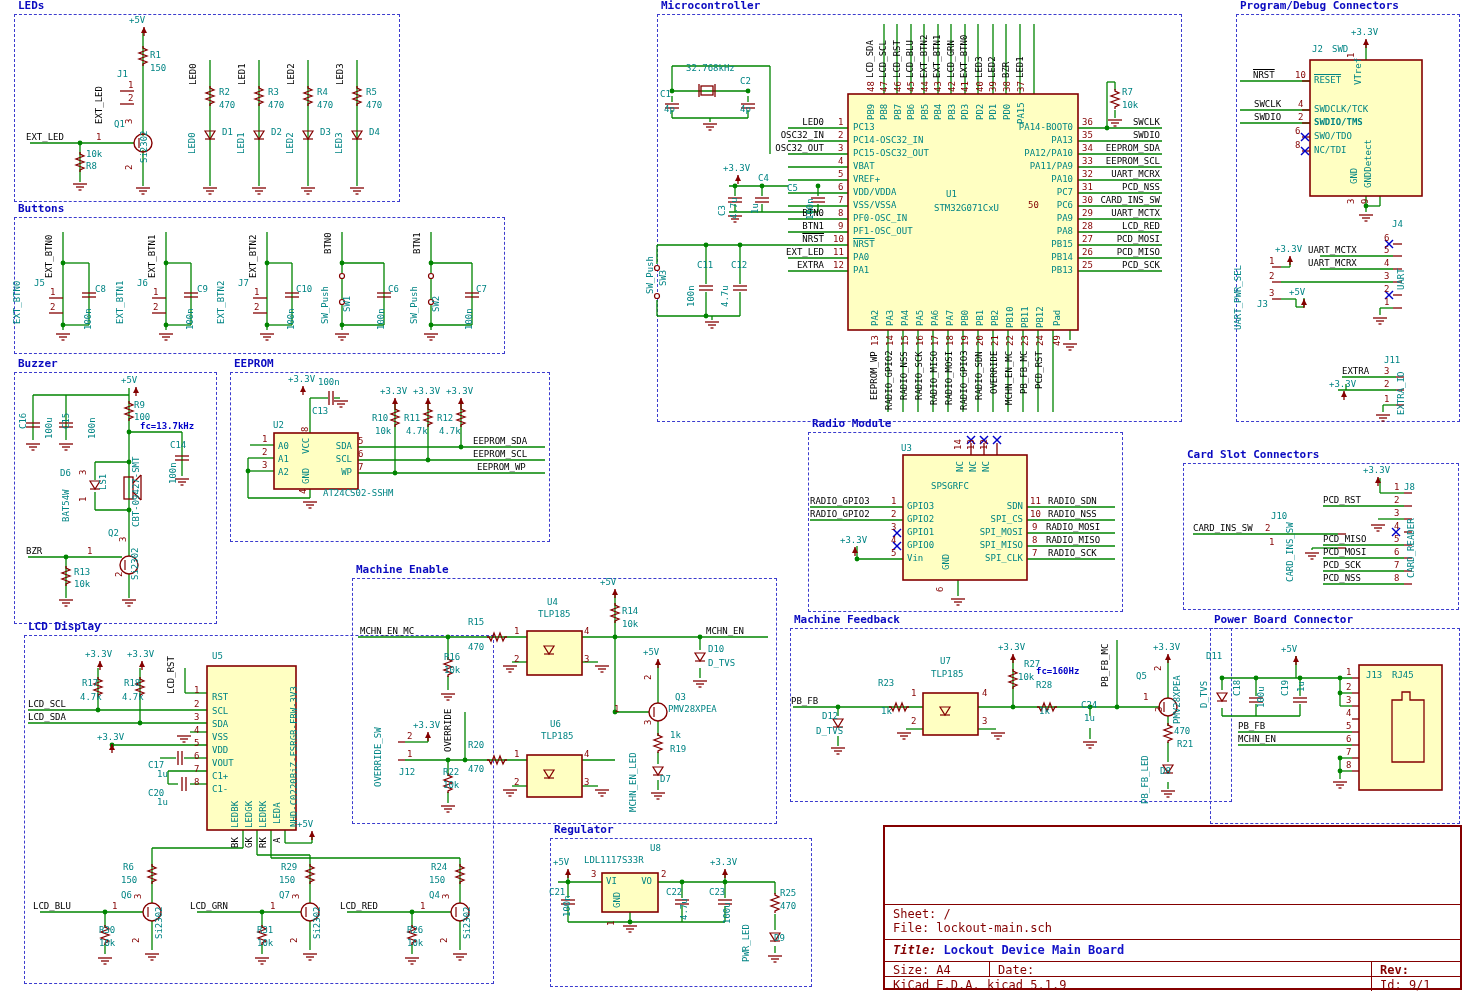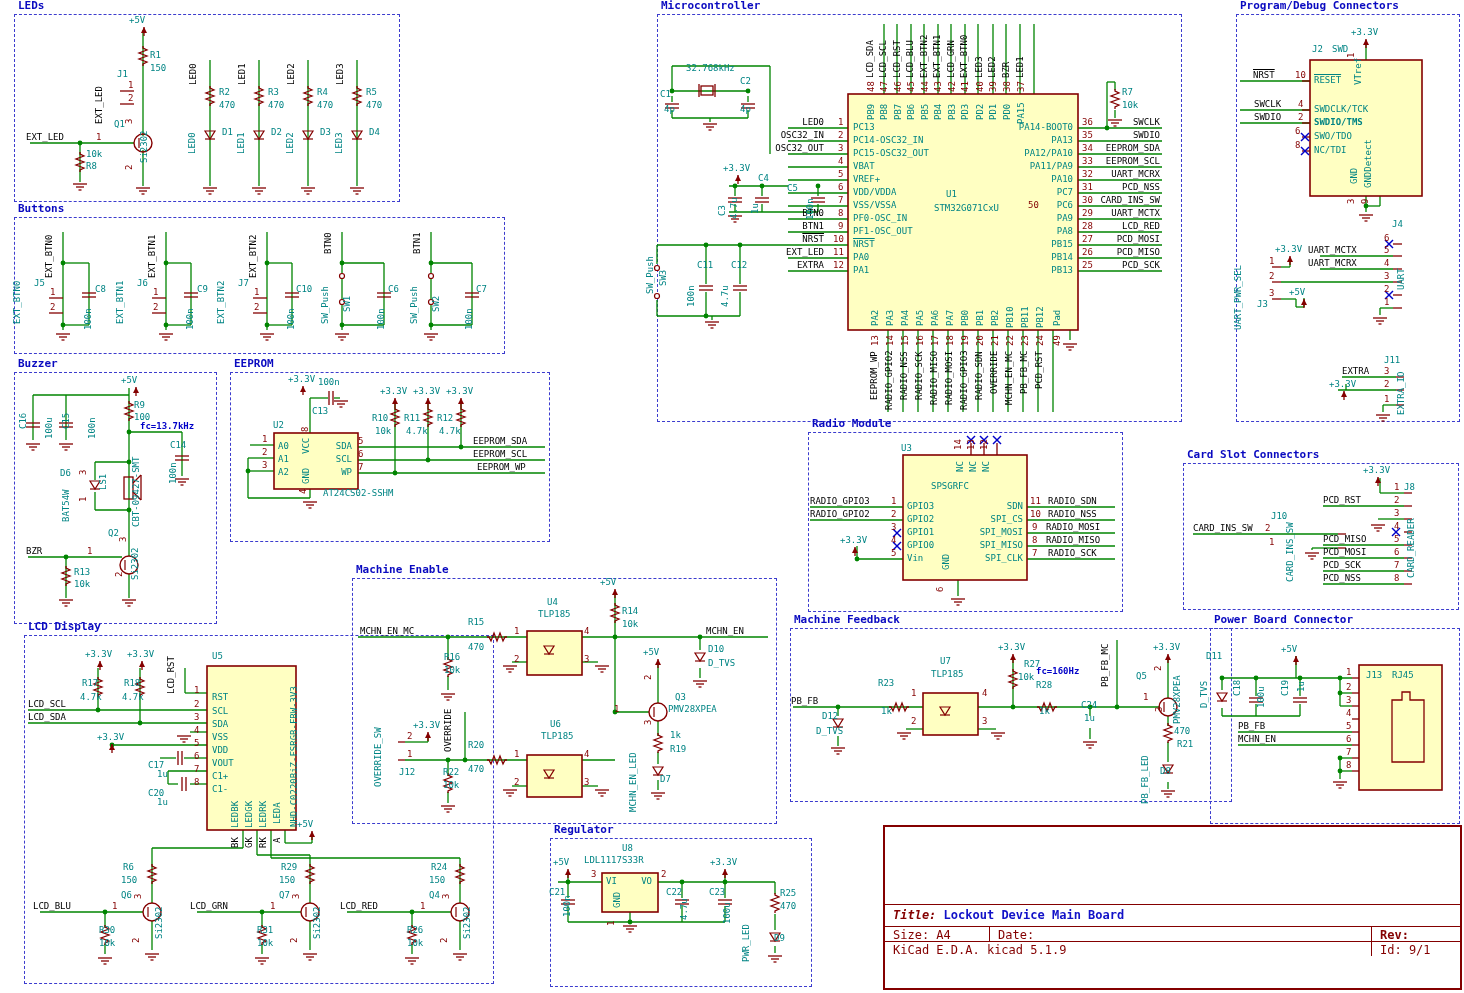--- a/index.html
+++ b/index.html
@@ -794,20 +794,24 @@
         <path d="M1013,654L1010,660L1016,660Z" fill="#840000"></path>
         <line x1="1168" y1="654" x2="1168" y2="663" stroke="#840000" stroke-width="1.3"></line>
         <path d="M1168,654L1165,660L1171,660Z" fill="#840000"></path>
         <line x1="1296" y1="656" x2="1296" y2="665" stroke="#840000" stroke-width="1.3"></line>
         <path d="M1296,656L1293,662L1299,662Z" fill="#840000"></path>
         <path d="M1392,700 h10 v-8 h8 v8 h14 v62 h-32 Z" stroke="#840000" stroke-width="1.3" fill="none"></path>
       </g>
     </svg>
   <div id="titleblock">
     <div class="tb-top"></div>
+    <div class="row tb-sheet">
+      <div>Sheet: /</div>
+      <div>File: lockout-main.sch</div>
+    </div>
     <div class="row tb-title">
       <span class="tb-titlelabel">Title:</span>
       <span class="tb-titletext">Lockout Device Main Board</span>
     </div>
     <div class="row tb-grid">
       <div class="cell c1">Size: A4</div>
       <div class="cell c2">Date:</div>
       <div class="cell c3 bold">Rev:</div>
     </div>
     <div class="row tb-grid">
@@ -1337,21 +1341,21 @@
     <span class="lbl t" style="left: 468px; top: 741px;">R20</span>
     <span class="lbl t" style="left: 468px; top: 765px;">470</span>
     <span class="lbl t" style="left: 443px; top: 768px;">R22</span>
     <span class="lbl t" style="left: 443px; top: 781px;">10k</span>
     <span class="lbl p" style="left: 514px; top: 750px;">1</span>
     <span class="lbl p" style="left: 584px; top: 750px;">4</span>
     <span class="lbl p" style="left: 514px; top: 778px;">2</span>
     <span class="lbl p" style="left: 584px; top: 778px;">3</span>
     <div class="sec" style="left: 550px; top: 838px; width: 260px; height: 147px;"></div>
     <span class="lbl b ttl" style="left: 554px; top: 825px;">Regulator</span>
-    <span class="lbl t" style="left: 622px; top: 844px; text-align: right;">U8</span>
+    <span class="lbl t" style="left: 650px; top: 844px; text-align: right;">U8</span>
     <span class="lbl t" style="left: 584px; top: 856px;">LDL1117S33R</span>
     <span class="lbl t pw" style="left: 553px; top: 858px;">+5V</span>
     <span class="lbl t pw" style="left: 710px; top: 858px;">+3.3V</span>
     <span class="lbl p" style="left: 591px; top: 870px;">3</span>
     <span class="lbl t" style="left: 606px; top: 877px;">VI</span>
     <span class="lbl t ra" style="left: 652px; top: 877px;">VO</span>
     <span class="lbl p" style="left: 661px; top: 870px;">2</span>
     <span class="lbl t v" style="left: 622px; top: 899px;">GND</span>
     <span class="lbl p v" style="left: 616px; top: 917px;">1</span>
     <span class="lbl t" style="left: 549px; top: 888px;">C21</span>

